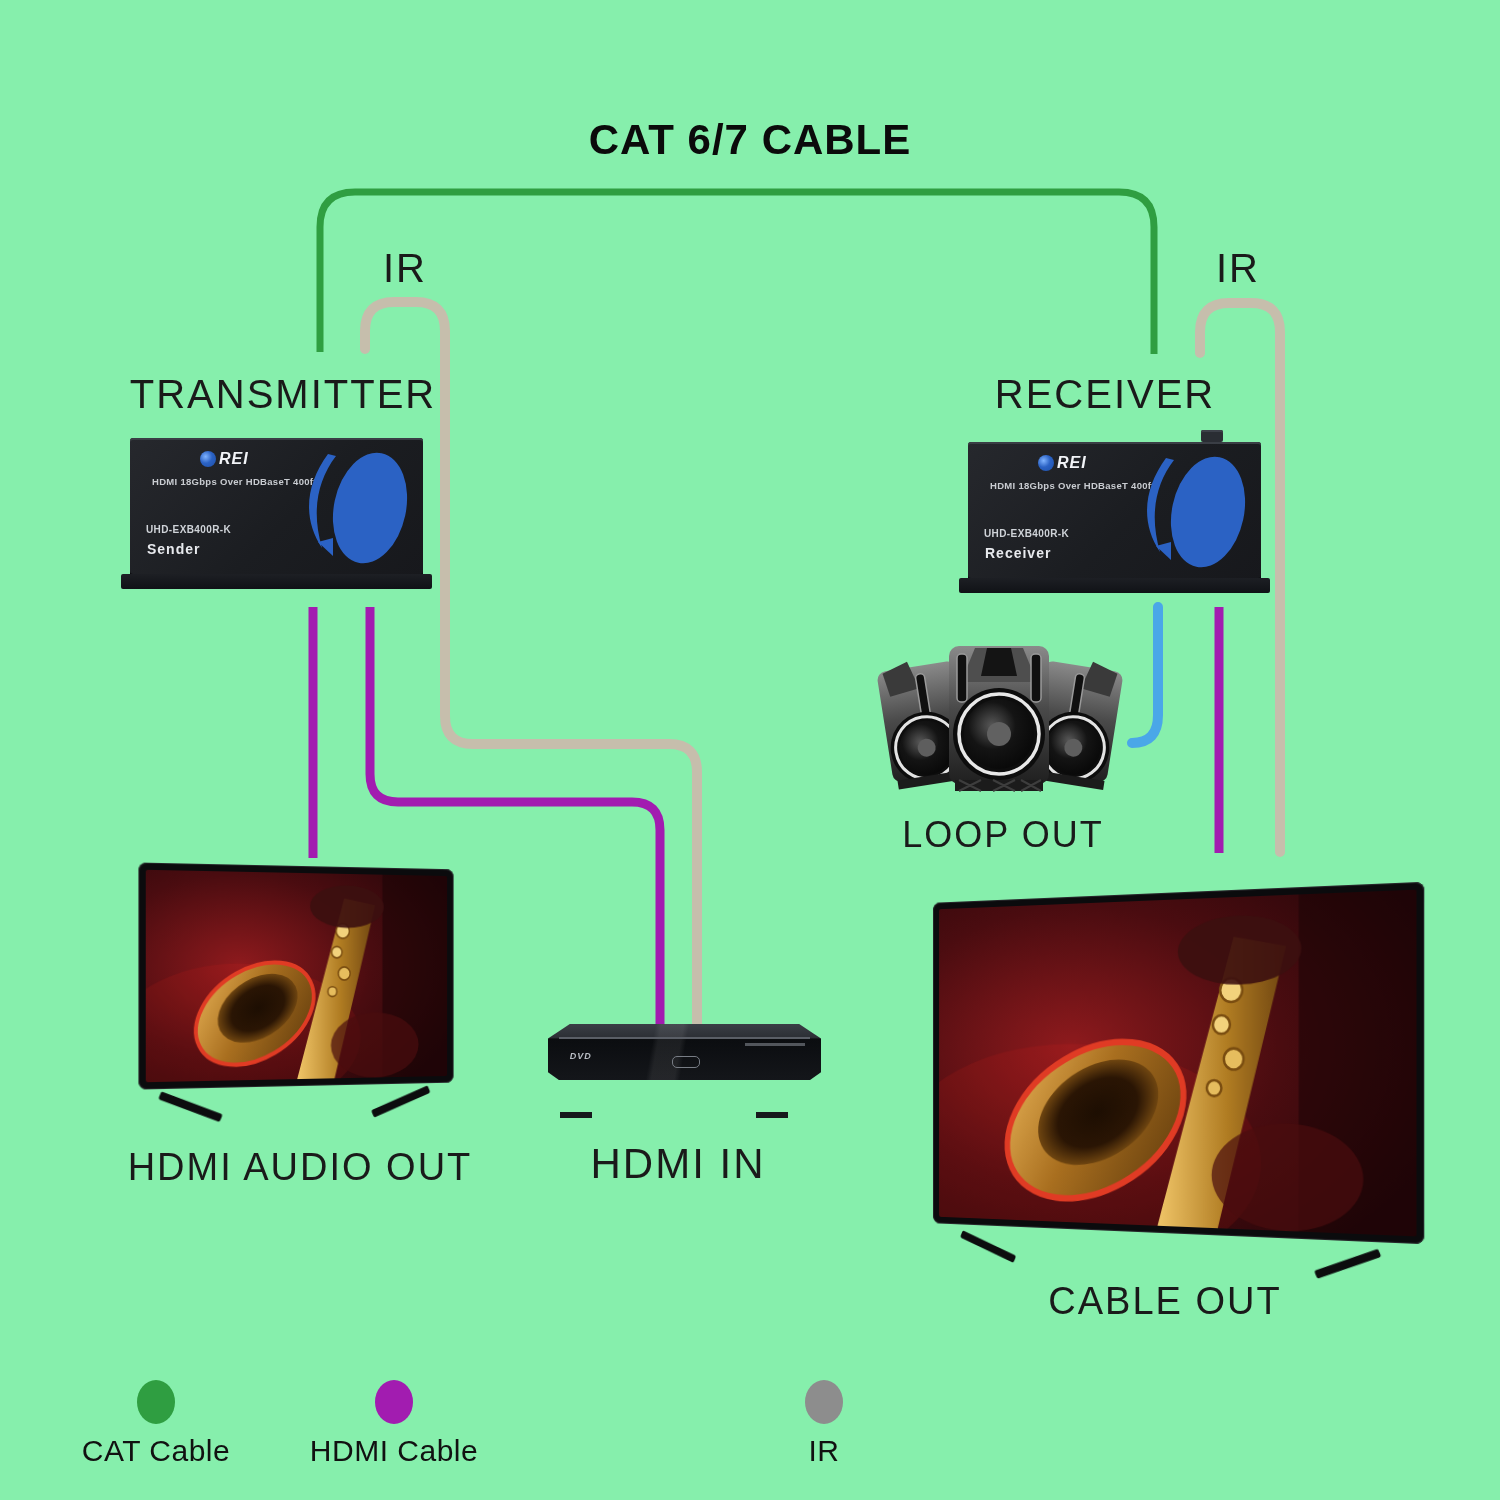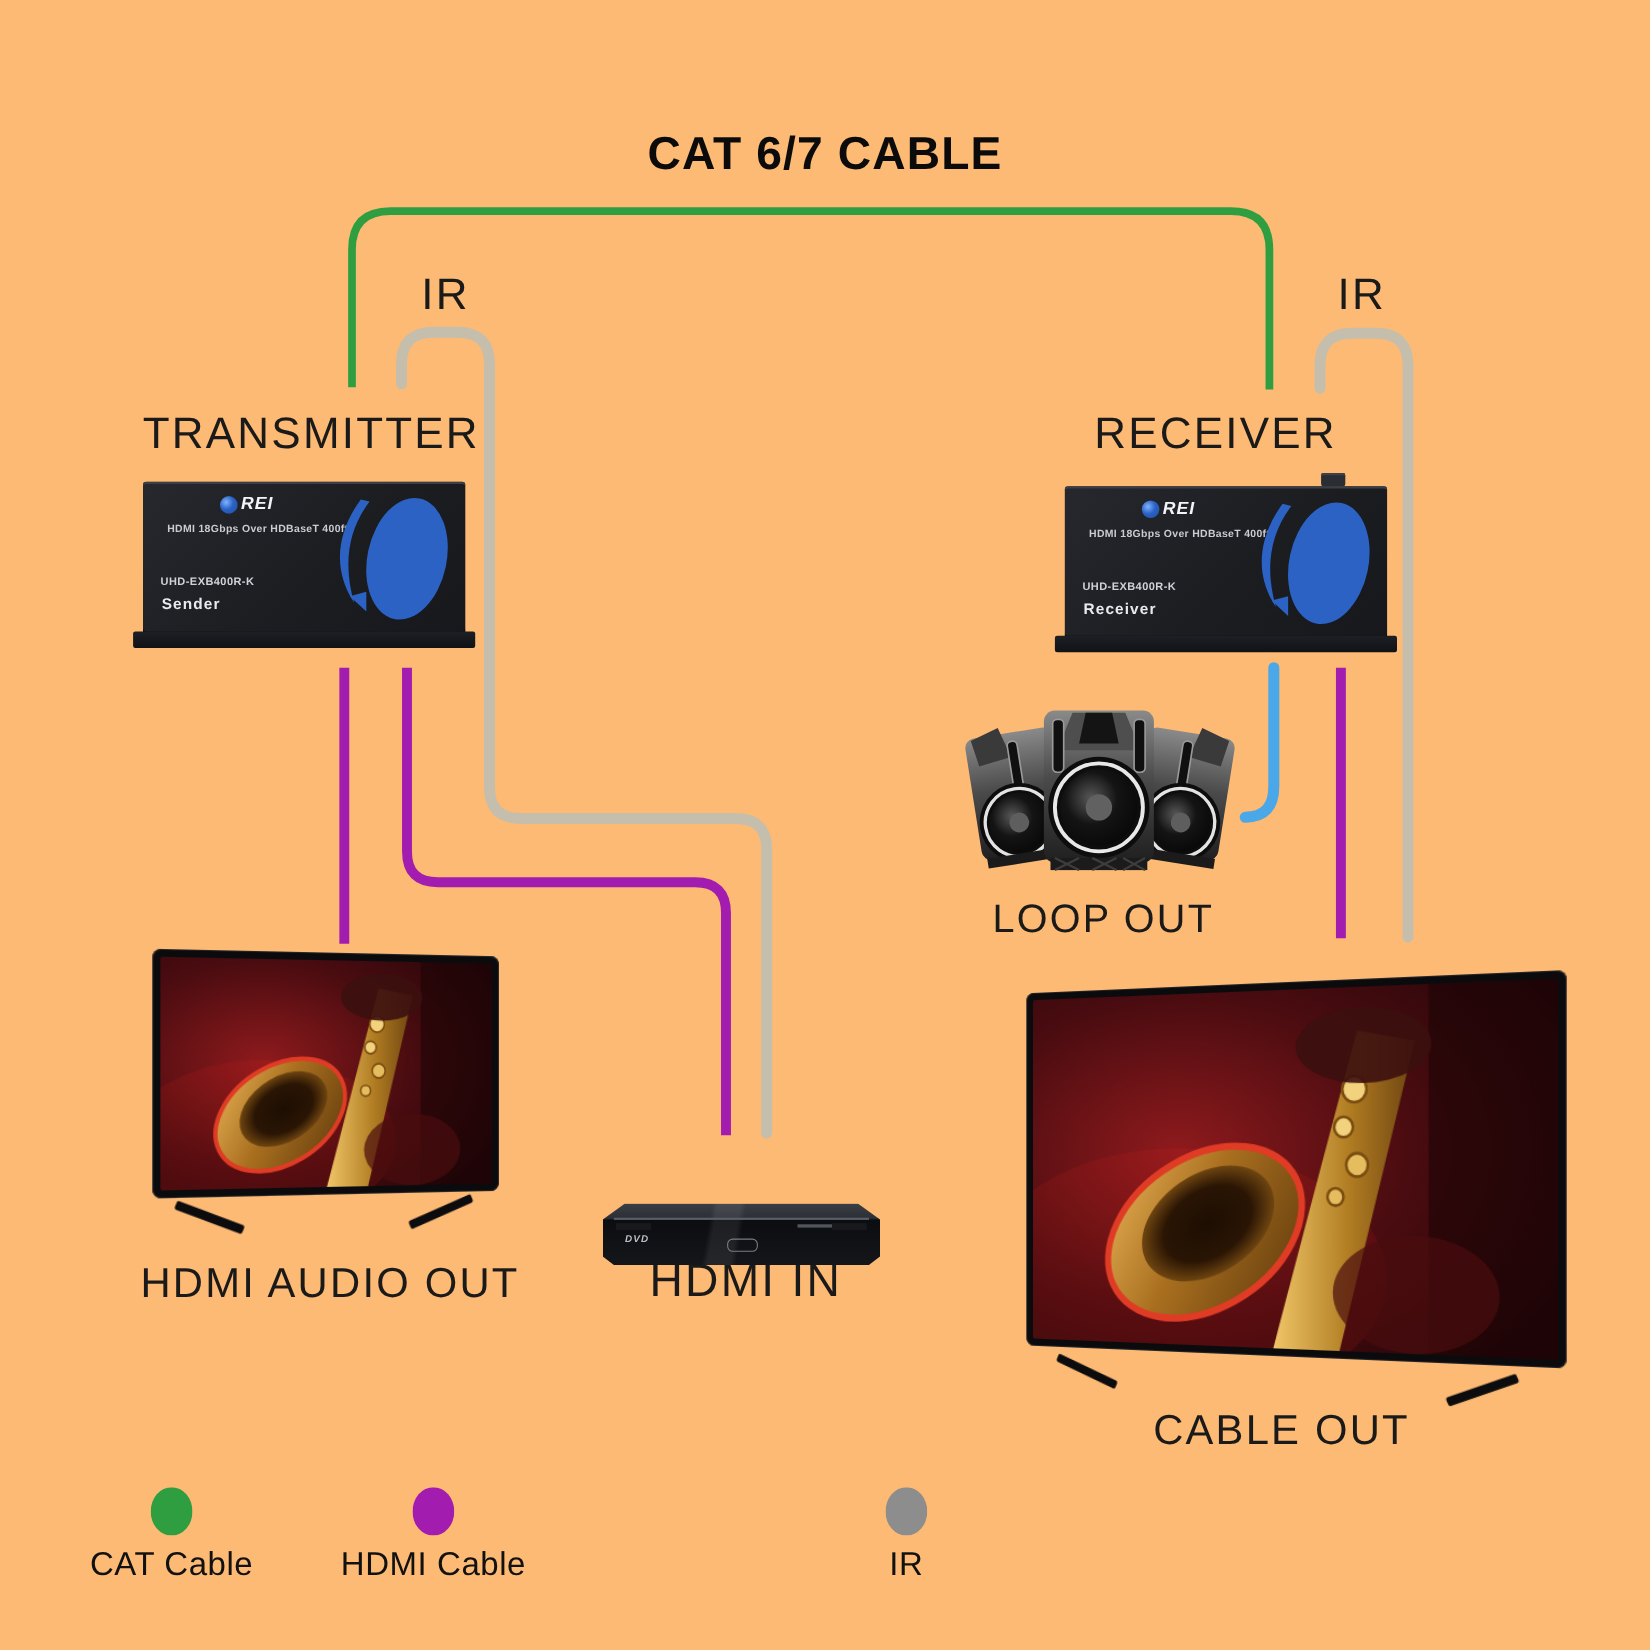--- a/index.html
+++ b/index.html
@@ -1,16 +1,16 @@
 <!DOCTYPE html>
 <html><head>
 <meta charset="utf-8">
 <style>
   html,body{margin:0;padding:0;background:#ffffff;}
-  #canvas{position:relative;width:1500px;height:1500px;background:#fdba74;overflow:hidden;
+  #canvas{position:relative;width:1500px;height:1500px;background:#86efac;overflow:hidden;
           font-family:"Liberation Sans",sans-serif;}
   .abs{position:absolute;}
   .lbl{position:absolute;text-align:center;color:#1a1a1a;font-weight:300;letter-spacing:2px;white-space:nowrap;}
   #title{left:450px;top:116px;width:600px;font-size:42px;font-weight:800;letter-spacing:1px;color:#0b0b0b;text-align:center;}
   #ir-left{left:330px;top:246px;width:150px;font-size:40px;}
   #ir-right{left:1163px;top:246px;width:150px;font-size:40px;}
   #tx-label{left:123px;top:372px;width:320px;font-size:40px;}
   #rx-label{left:945px;top:372px;width:320px;font-size:40px;}
   #audio-out-label{left:853px;top:814px;width:300px;font-size:36px;}
   #hdmi-loop-out-label{left:90px;top:1146px;width:420px;font-size:38px;}
@@ -47,37 +47,37 @@
   .tv-screen{width:100%;height:100%;border-radius:2px;overflow:hidden;display:block;}
   .foot{position:absolute;background:#0c0c0e;border-radius:2px;}
   .foot.fl{width:64px;height:8px;transform:rotate(22deg);}
   .foot.fr{width:64px;height:8px;transform:rotate(-22deg);}
   #tv-left .fl{left:18px;bottom:-22px;}
   #tv-left .fr{left:230px;bottom:-22px;}
   #tv-right .fl{left:30px;bottom:-26px;}
   #tv-right .fr{left:395px;bottom:-26px;}
 
   
-  #dvd{left:548px;top:1094px;width:252px;height:56px;z-index:2;
+  #dvd{left:548px;top:1024px;width:252px;height:56px;z-index:2;
        clip-path:polygon(8% 0,92% 0,100% 26%,100% 86%,96% 100%,4% 100%,0 86%,0 26%);
        background:
          linear-gradient(100deg,rgba(255,255,255,0) 38%,rgba(255,255,255,.07) 40%,rgba(255,255,255,.07) 48%,rgba(255,255,255,0) 50%),
-         linear-gradient(180deg,#3a3e45 0%,#2c2f35 24%,#0b0d10 27%,#14161a 100%);}
+         linear-gradient(180deg,#3a3e45 0%,#2c2f35 24%,#0b0d10 27%,#14161a 100%); padding-left: 21px;}
   #dvd .dvd-strip{position:absolute;left:4%;right:4%;top:24%;height:2px;background:#5a5e66;}
   #dvd .dvd-logo{position:absolute;left:8%;top:48%;font-size:9px;font-weight:700;color:#b9bdc4;font-style:italic;letter-spacing:1px;}
   #dvd .dvd-port{position:absolute;left:50%;top:58%;width:26px;height:10px;margin-left:-13px;border:1.5px solid #787d85;border-radius:5px;}
   #dvd .dvd-tray{position:absolute;right:6%;top:34%;width:60px;height:3px;background:#52565c;}
   .dvd-feet{position:absolute;left:560px;top:1112px;width:228px;height:6px;z-index:2;
             background:linear-gradient(90deg,#17191d 0 14%,transparent 14% 86%,#17191d 86%);}
 
   
   #speakers{left:863px;top:630px;width:274px;height:168px;z-index:2;}
 
   
-  .legend-item{position:absolute;top:1352px;width:220px;display:flex;flex-direction:column;align-items:center;z-index:2;}
+  .legend-item{position:absolute;top:1380px;width:220px;display:flex;flex-direction:column;align-items:center;z-index:2;}
   .legend-dot{display:block;}
   .legend-label{margin-top:10px;font-size:30px;font-weight:400;color:#111;letter-spacing:.5px;}
 </style>
 </head>
 <body>
 
 <div id="canvas">
 
   <svg width="0" height="0" style="position:absolute">
     <defs>

